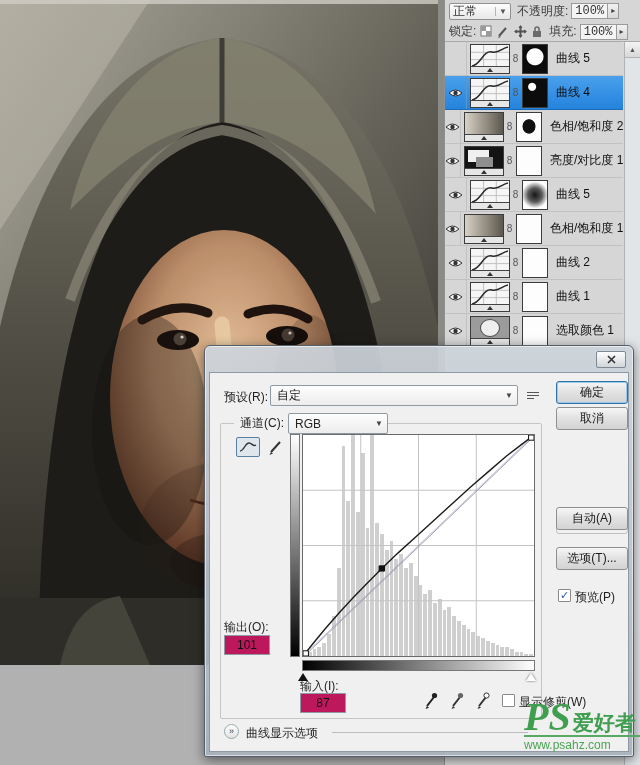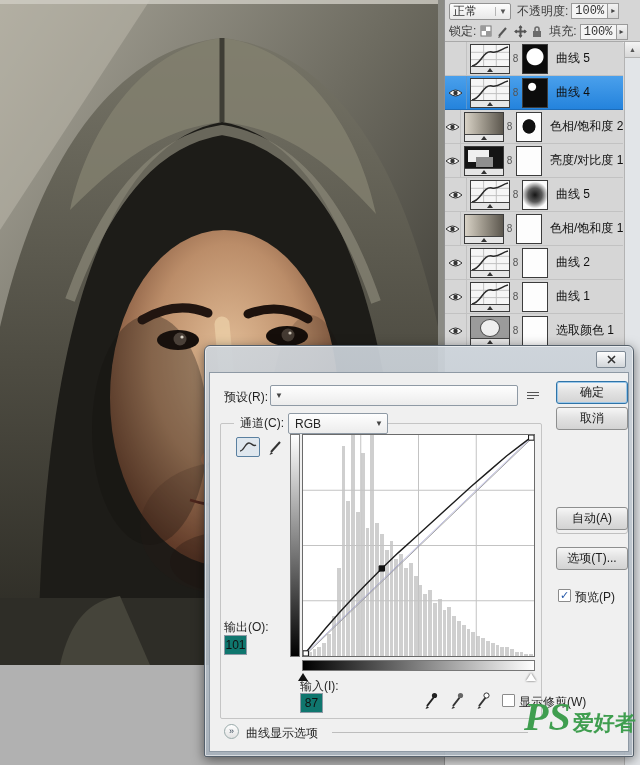--- a/index.html
+++ b/index.html
@@ -78,21 +78,21 @@
   .pencil-btn { border:none; background:none; }
 
   .vgrad { position:absolute; left:80px; top:61px; width:10px; height:223px; border:1px solid #777; background:linear-gradient(#ffffff,#000000); }
   .plot { position:absolute; left:92px; top:61px; width:233px; height:223px; border:1px solid #6b6b6b; background:#fff; overflow:hidden; }
   .histogram { position:absolute; left:0; top:0; width:100%; height:100%; display:flex; align-items:flex-end; }
   .hbar { flex:1; margin-right:1px; background:#cfcfcf; }
   .plot svg.curve-svg { position:absolute; left:0; top:0; width:100%; height:100%; }
   .hgrad { position:absolute; left:92px; top:287px; width:233px; height:11px; border:1px solid #777; background:linear-gradient(90deg,#000,#fff); }
   .slider-b { position:absolute; left:88px; top:300px; width:0; height:0; border-left:5px solid transparent; border-right:5px solid transparent; border-bottom:8px solid #111; }
   .slider-w { position:absolute; left:316px; top:300px; width:0; height:0; border-left:5px solid transparent; border-right:5px solid transparent; border-bottom:8px solid #fff; filter:drop-shadow(0 0 1px #555); }
-  .num-field { position:absolute; width:23px; height:20px; border:1px solid #8f9aa5; background:#0f766e; text-align:center; line-height:18px; color:#111; }
+  .num-field { position:absolute; width:46px; height:20px; border:1px solid #8f9aa5; background:#be185d; text-align:center; line-height:18px; color:#111; }
 
   .dropper { position:absolute; width:14px; height:18px; }
   .checkbox { position:absolute; width:13px; height:13px; border:1px solid #8b8b8b; background:#fff; border-radius:1px; text-align:center; line-height:11px; font-size:11px; color:#2457a8; }
   .cb-label { position:absolute; color:#1f1f1f; }
 
   .opt-chevron { position:absolute; width:15px; height:15px; border:1px solid #9aa; border-radius:50%; background:linear-gradient(#fff,#e2e2e2); color:#345; font-size:9px; text-align:center; line-height:13px; }
   .opt-line { position:absolute; border-top:1px solid #bdbdbd; }
 
   
   .watermark { position:absolute; left:524px; top:700px; width:116px; z-index:30; color:#3f9e4f; }
@@ -379,20 +379,21 @@
   <div class="dialog">
     <div class="dlg-close">
       <svg width="9" height="9">
           <path d="M1 1 L8 8 M8 1 L1 8" stroke="#333" stroke-width="1.6"></path>
         </svg>
     </div>
     <div class="dlg-client">
 
       <span class="f-label" style="left:14px;top:16px;">预设(R):</span>
       <div class="combo" style="left:60px;top:12px;width:248px;">
+        <span class="cval">自定</span>
         <span class="carr">▼</span>
       </div>
       <div class="preset-menu-btn" style="left:314px;top:14px;">
           <i></i>
           <i></i>
           <i class="short"></i>
         </div>
 
       <div class="groupbox"></div>
       <span class="channel-row f-label" style="top:40px;">
@@ -535,15 +536,16 @@
       <span class="checkbox" id="prevCb" style="left:348px;top:216px;">✓</span>
       <span class="cb-label" style="left:365px;top:216px;">预览(P)</span>
     </div>
   </div>
 
   <div class="watermark">
     <div class="wm-row">
       <span class="wm-ps">PS</span>
       <span class="wm-cn">爱好者</span>
     </div>
+    <div class="wm-url">www.psahz.com</div>
   </div>
 
 </div>
 
 </body></html>

